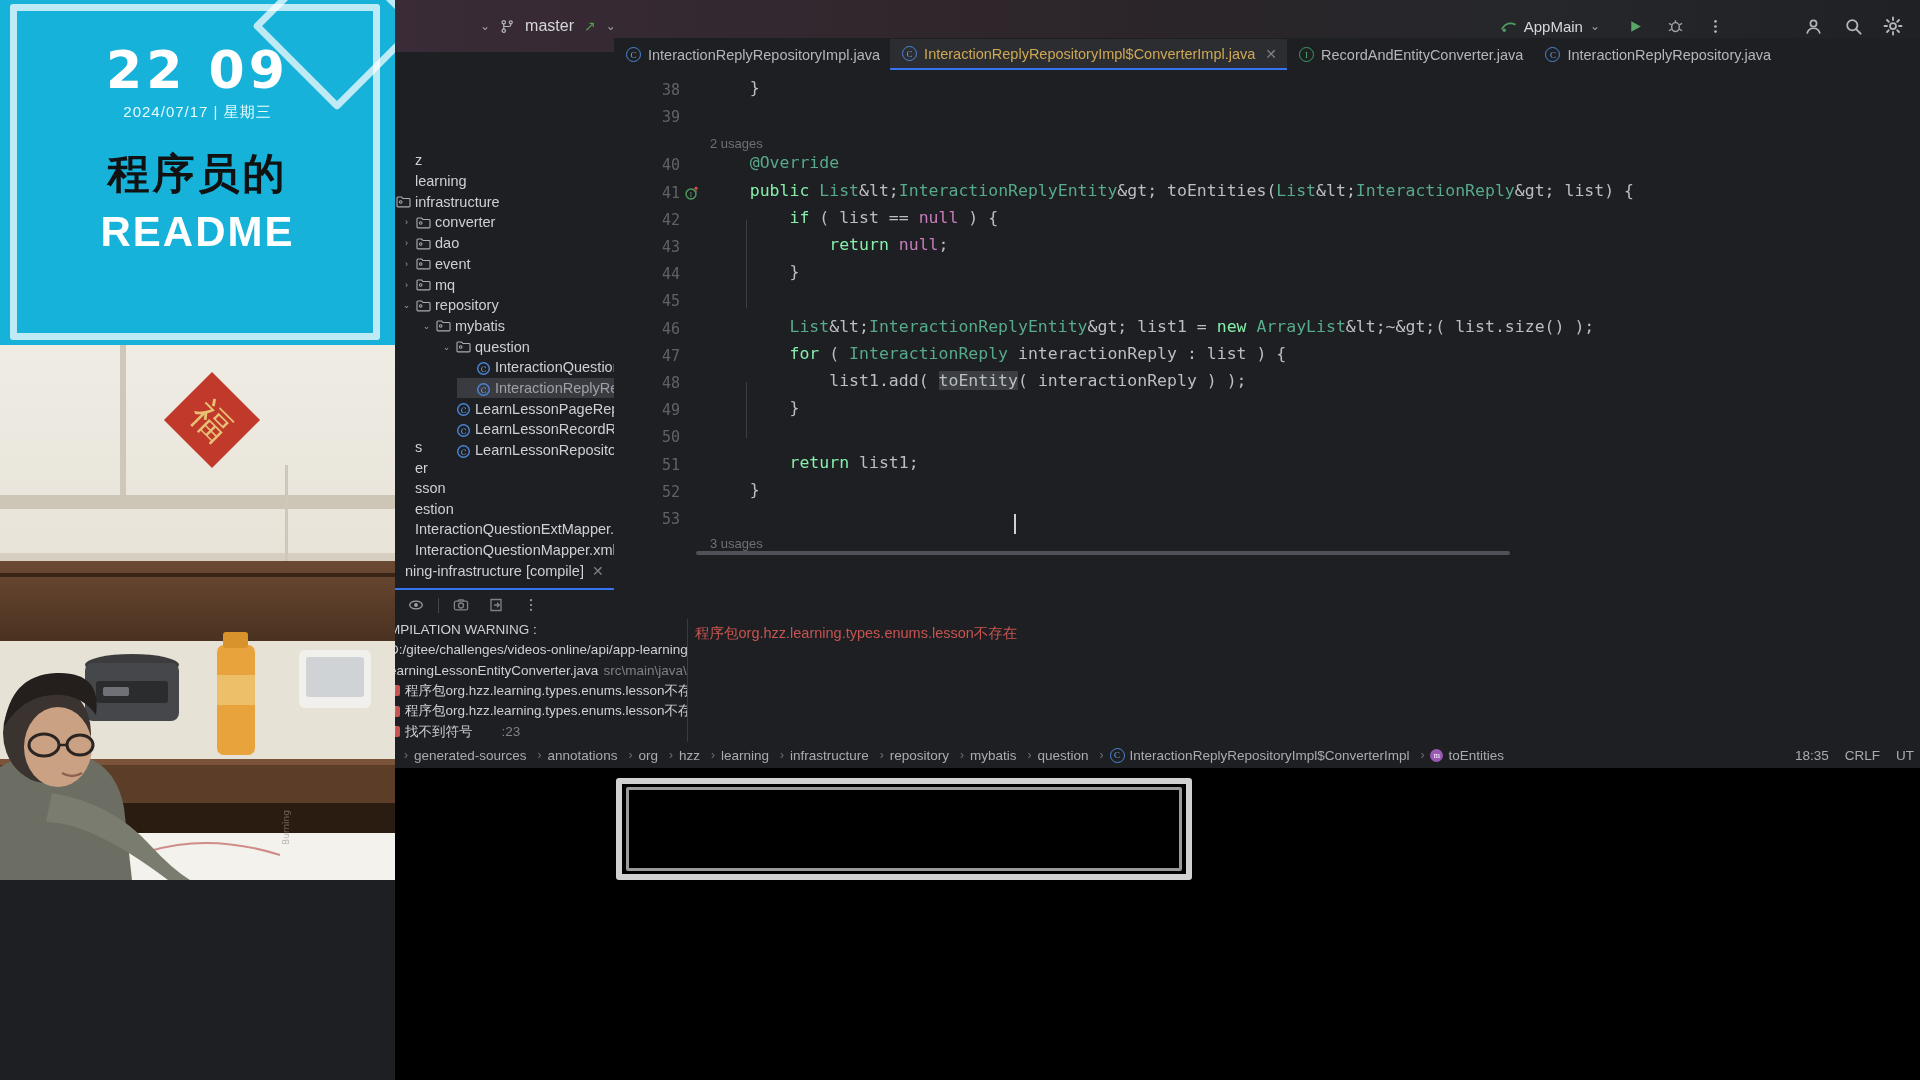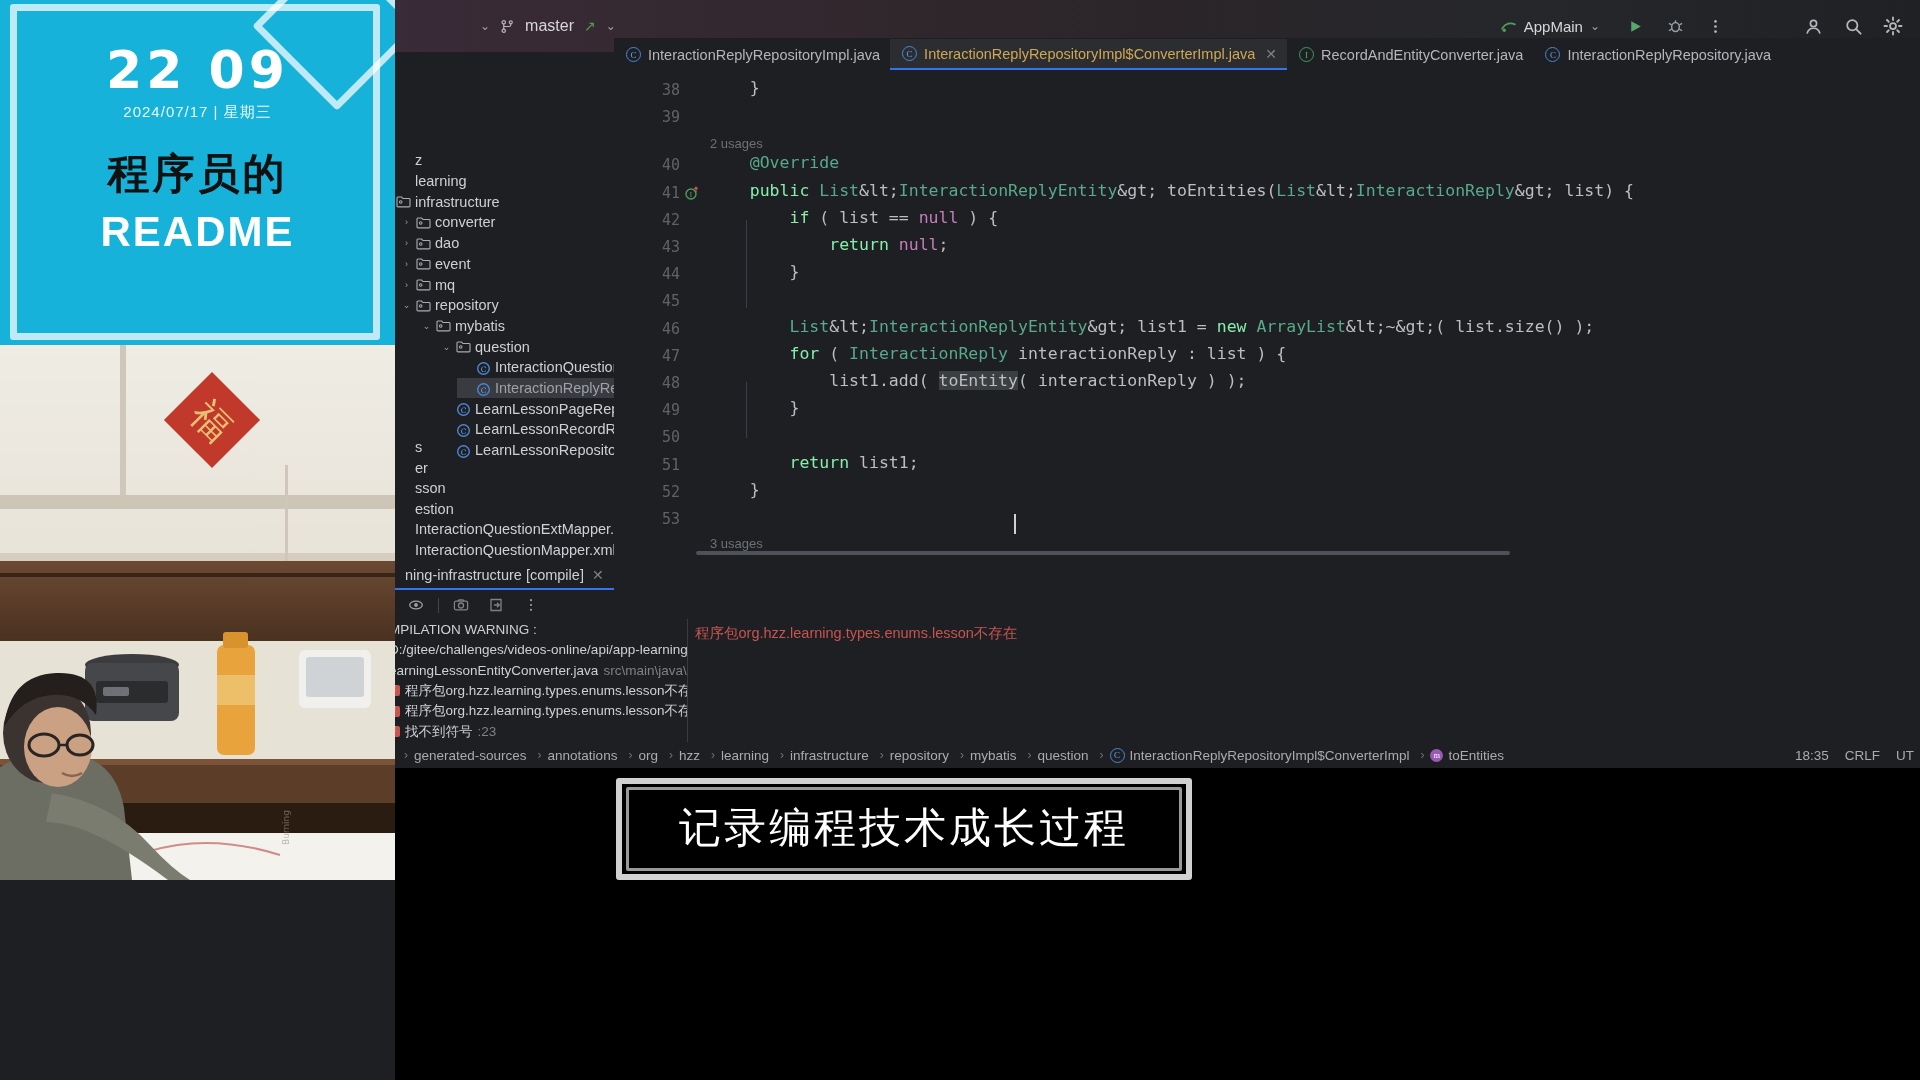--- a/index.html
+++ b/index.html
@@ -49,30 +49,30 @@
   .usages { position:absolute; left:0; font-size:13px; color:#6e7175; font-family:"Liberation Sans",sans-serif; }
   .indent-guide { position:absolute; width:1px; background:#3b3e43; left:30px; }
   .kw { color:#86efac; } .kw2 { color:#c77dbb; } .typ { color:#57aa8a; } .var { color:#bcbec4; }
   .hl { background:#3c3f41; }
   #edit-caret { position:absolute; width:1.5px; background:#cdd0d4; }
   #hscroll { position:absolute; left:696px; top:551px; width:814px; height:4px; background:#4e5157; border-radius:2px; }
 
   
   #buildpanel { position:absolute; left:395px; top:562px; width:1525px; height:180px; background:#1e1f22; }
   #buildtabrow { position:absolute; left:0; top:0; width:1525px; height:28px; display:flex; align-items:center; }
-  .btab { height:27px; display:flex; align-items:center; gap:8px; padding:0 10px; font-size:14.5px; color:#cdd0d4;
+  .btab { height:27px; display:flex; gap:8px; padding:0 10px; font-size:14.5px; color:#cdd0d4;
           border-bottom:2px solid #3574f0; }
   .btab .cls { color:#7f8186; font-size:14px; }
   #buildtoolbar { position:absolute; left:0; top:30px; width:1525px; height:26px; display:flex; align-items:center; gap:9px; padding-left:8px; }
   .sep-v { width:1px; height:15px; background:#43454a; }
   #buildbody { position:absolute; left:0; top:57px; width:1525px; height:123px; display:flex; }
   #buildtree { width:292px; height:123px; font-size:13.5px; overflow:hidden; }
   .bnode { height:20.5px; display:flex; align-items:center; gap:5px; color:#cdd0d4; white-space:nowrap; padding-left:4px; }
   .bnode.err { color:#cdd0d4; }
-  .bnode .lineno { color:#7f8186; }
+  .bnode .lineno { color:#7f8186;margin-left:24px; }
   .errsq { width:11px; height:11px; border-radius:2px; background:#c75450; flex:0 0 auto; position:relative; }
   .errsq::after { content:"!"; position:absolute; left:0; right:0; top:-2px; text-align:center; color:#fff; font-size:9px; font-weight:bold; }
   .bdiv { position:absolute; left:292px; top:57px; width:1px; height:123px; background:#393b40; }
   #buildmsg { position:absolute; left:300px; top:62px; font-size:14.5px; color:#c75450; }
 
   
   #statusbar { position:absolute; left:395px; top:742px; width:1525px; height:26px; display:flex; align-items:center; font-size:13.5px; color:#a9abaf; }
   #crumbs { display:flex; align-items:center; gap:2px; padding-left:4px; }
   .crumb { display:flex; align-items:center; gap:5px; padding:0 4px; white-space:nowrap; }
   .crumb .sep { color:#6e7175; font-size:12px; margin:0 1px; }
@@ -578,14 +578,13 @@
       <path d="M62 428 q10 6 20 0" stroke="#8d6350" stroke-width="2.5" fill="none"></path>
     </g>
 
     <text x="289" y="500" font-size="9" fill="#9a9286" transform="rotate(-90 289 500)" font-family="DejaVu Sans, sans-serif" opacity=".6">Burning</text>
   </svg>
 </div>
 
 <div id="subtitle-wrap">
   <div id="sub-frame"></div>
   <div id="sub-frame2"></div>
-  <div id="sub-text">记录编程技术成长过程</div>
 </div>
 
 </body></html>

